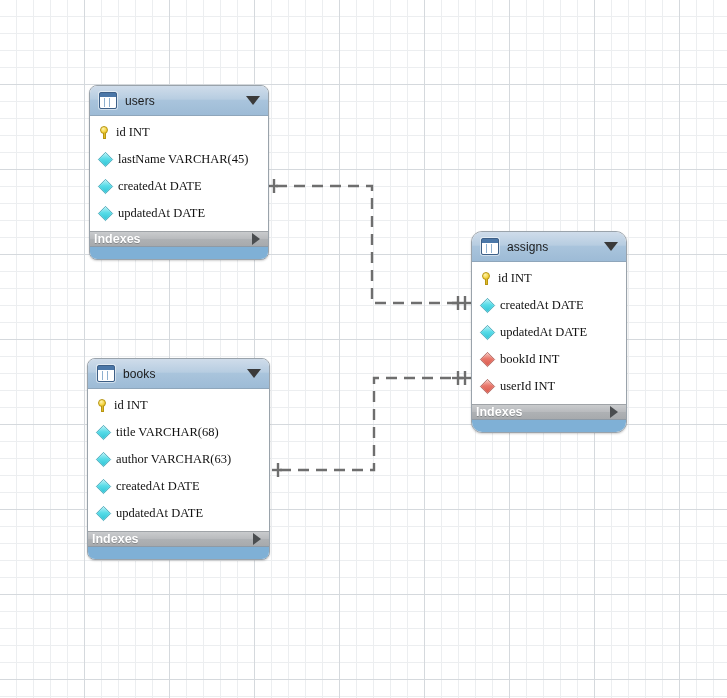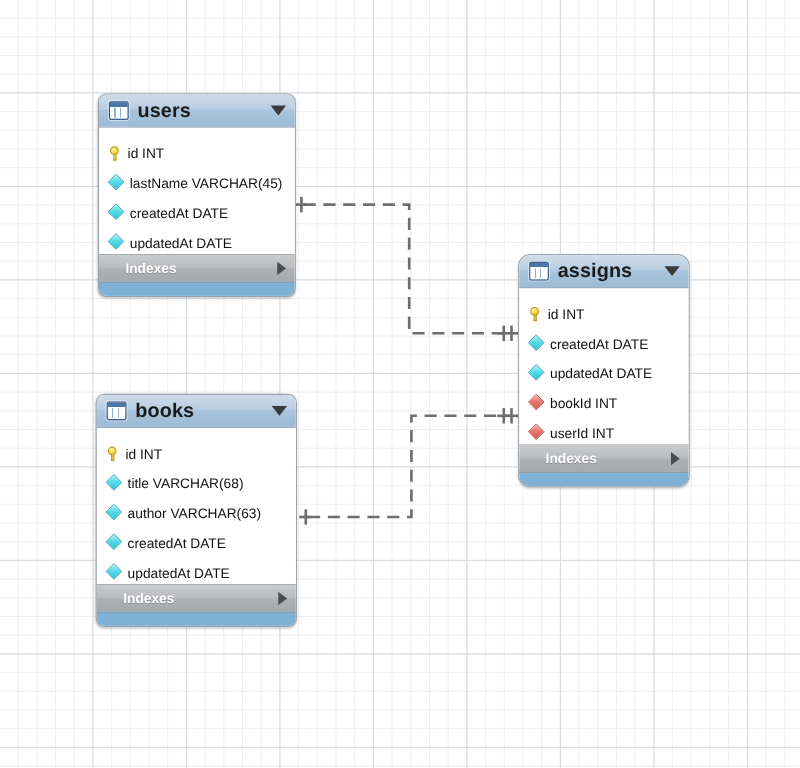--- a/index.html
+++ b/index.html
@@ -57,46 +57,47 @@
   }
   .tbl-icon::after {
     content: "";
     position: absolute;
     left: 1px; right: 1px; top: 5px; bottom: 1px;
     background-image:
       linear-gradient(to right, transparent 3px, #8fb0cf 3px, #8fb0cf 4px, transparent 4px),
       linear-gradient(to right, transparent 8px, #8fb0cf 8px, #8fb0cf 9px, transparent 9px);
   }
   .tbl-title {
-    font-size: 18px;
-    font-weight: bold;
+    font-size: 12px;
+    font-weight: normal;
     color: #1a1a1a;
     letter-spacing: 0.1px;
     white-space: nowrap;
     flex: 1 1 auto;
   }
   .collapse-arrow {
     width: 0; height: 0;
     flex: 0 0 auto;
     border-left: 7px solid transparent;
     border-right: 7px solid transparent;
     border-top: 9px solid #3a3a3a;
   }
 
   .col-list {
     background: #ffffff;
     padding: 3px 0 4px 0;
   }
   .col-row {
     display: flex;
-    align-items: flex-end;
+    align-items: center;
     height: 27px;
     padding: 0 6px 0 8px;
     box-sizing: border-box;
     white-space: nowrap;
+    font-family: Liberation Serif, serif;
   }
   .col-ico {
     width: 13px;
     height: 13px;
     flex: 0 0 auto;
     margin-right: 5px;
     position: relative;
   }
   
   .ico-col {
@@ -136,22 +137,22 @@
   }
   .col-name {
     font-size: 12.5px;
     color: #111111;
     line-height: 1;
   }
 
   .tbl-footer {
     display: flex;
     align-items: center;
-    height: 25px;
-    padding: 0 8px 0 24px;
+    height: 15px;
+    padding: 0 8px 0 4px;
     box-sizing: border-box;
     background: linear-gradient(to bottom, #c9cbcd 0%, #b9bbbe 48%, #aeb1b4 52%, #a7aaad 100%);
     border-top: 1px solid #9fa3a7;
   }
   .footer-label {
     font-size: 12.5px;
     font-weight: bold;
     color: #ffffff;
     text-shadow: 0 1px 0 rgba(0,0,0,0.22);
     flex: 1 1 auto;

